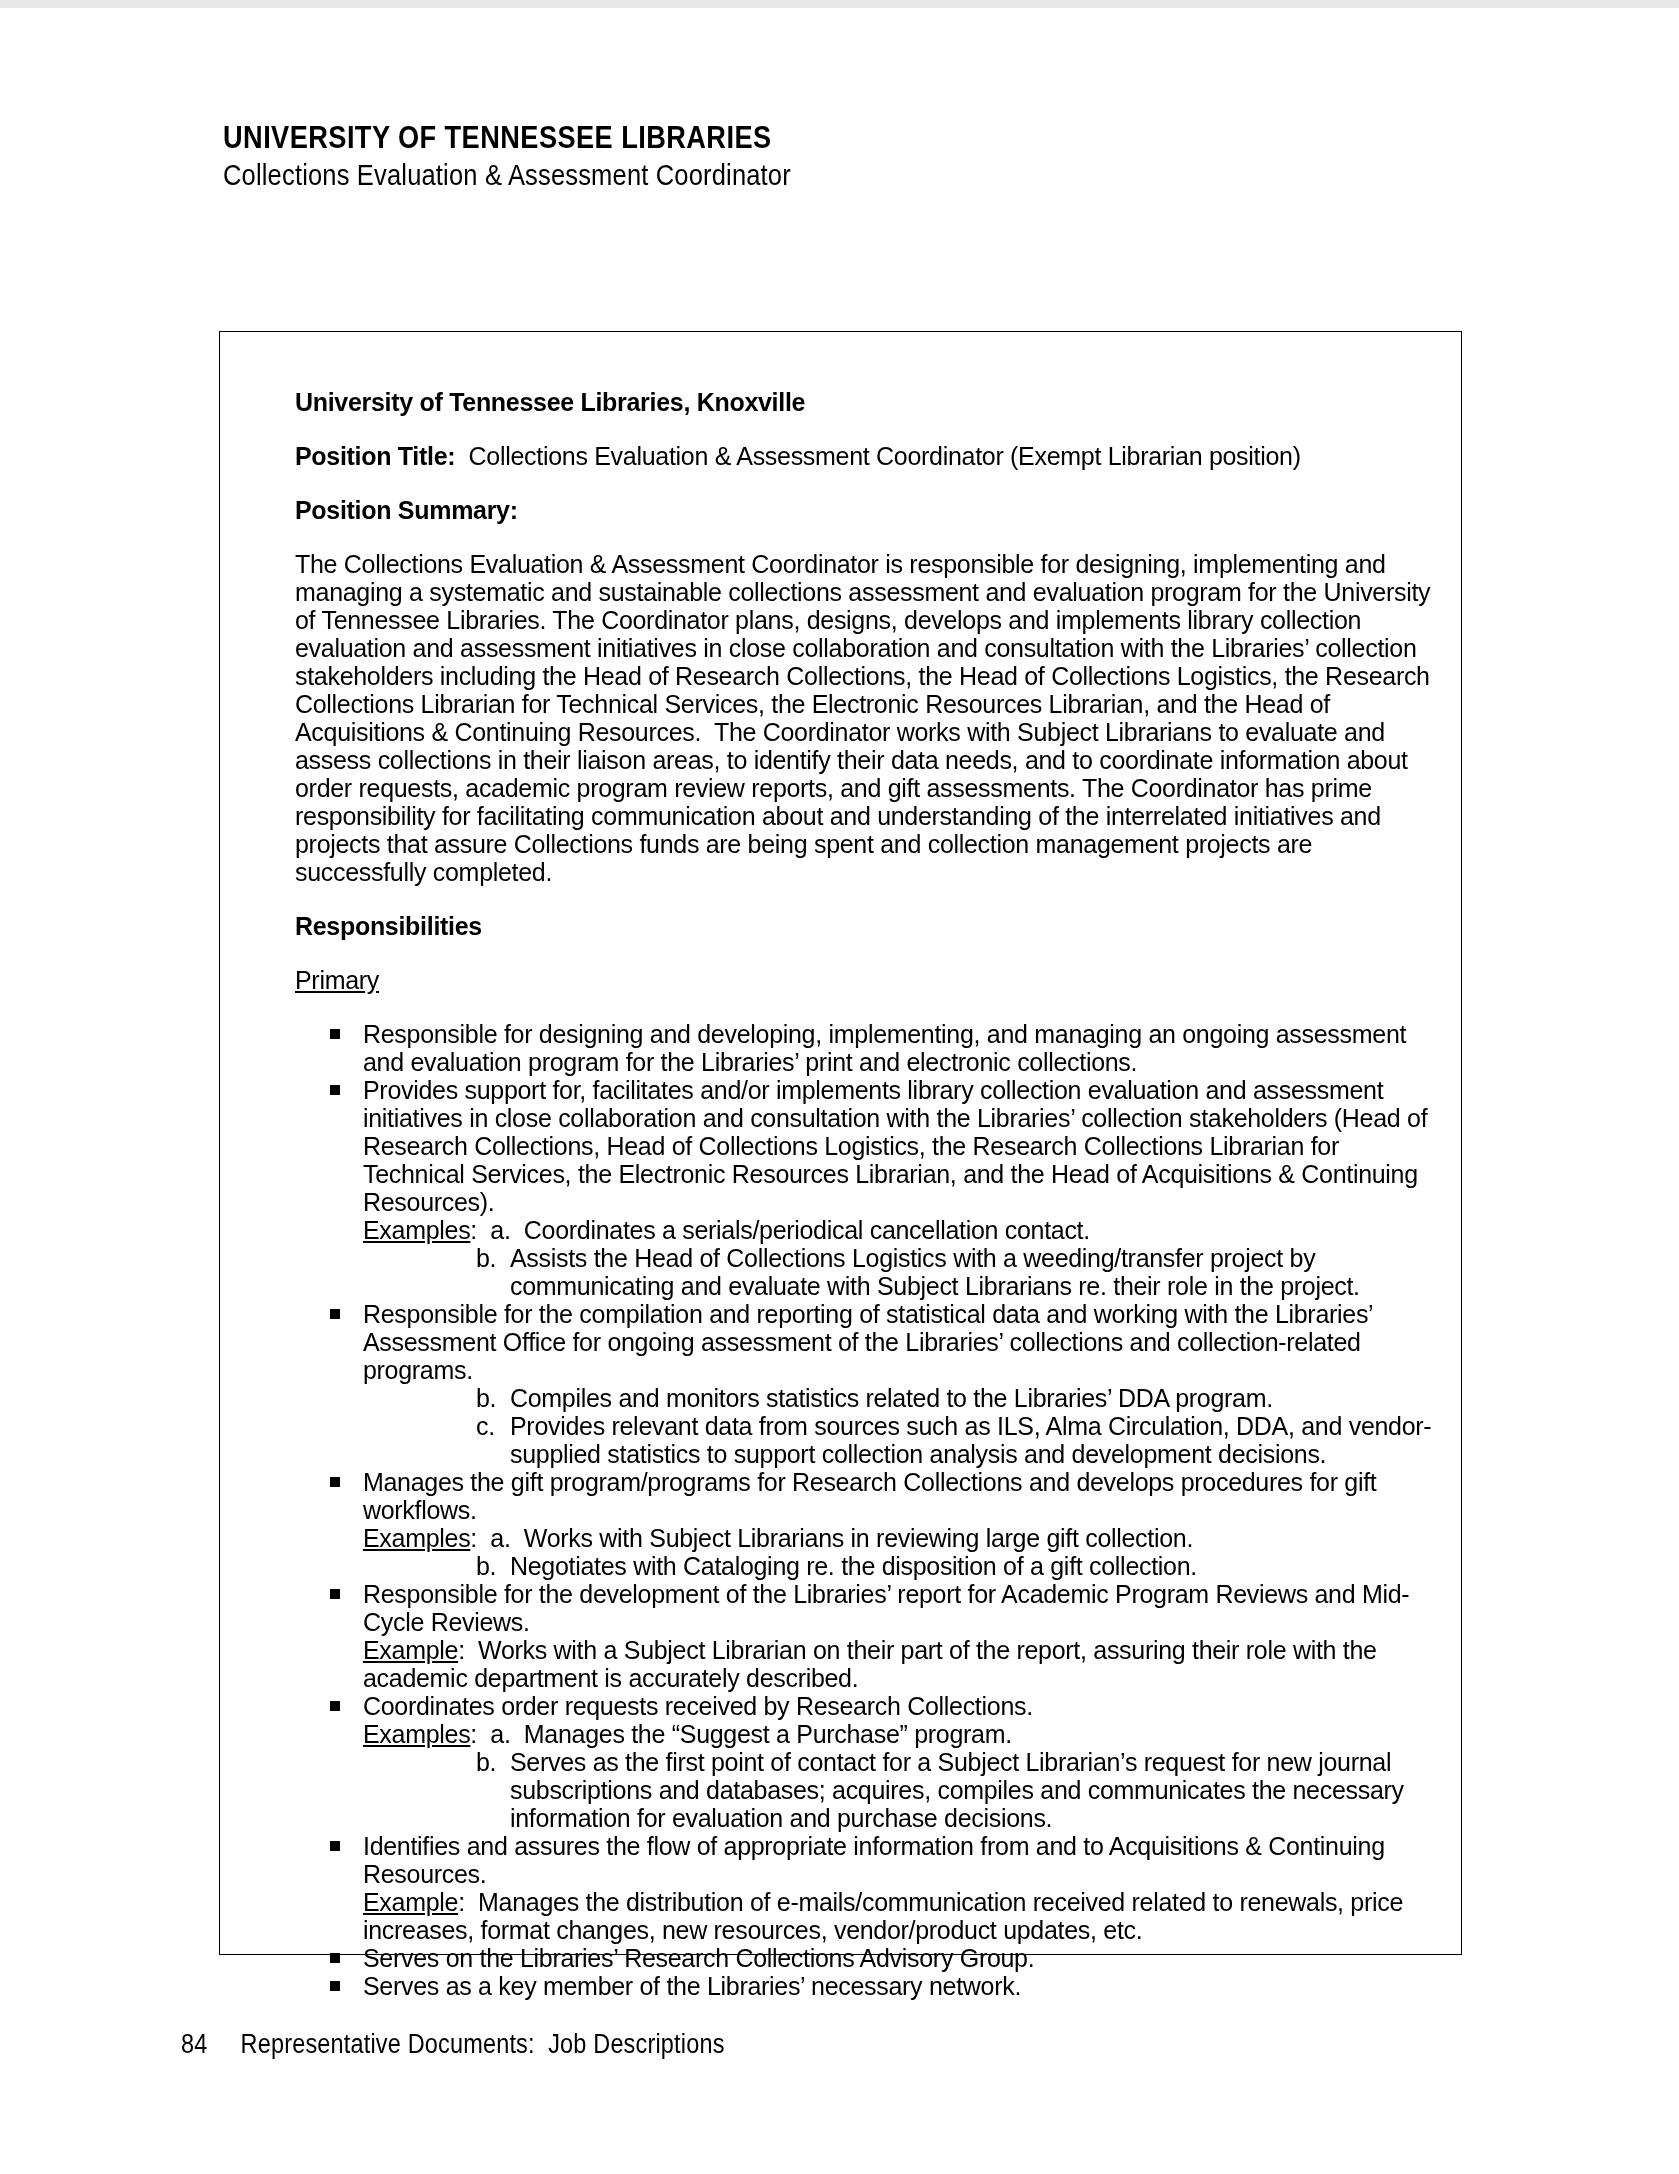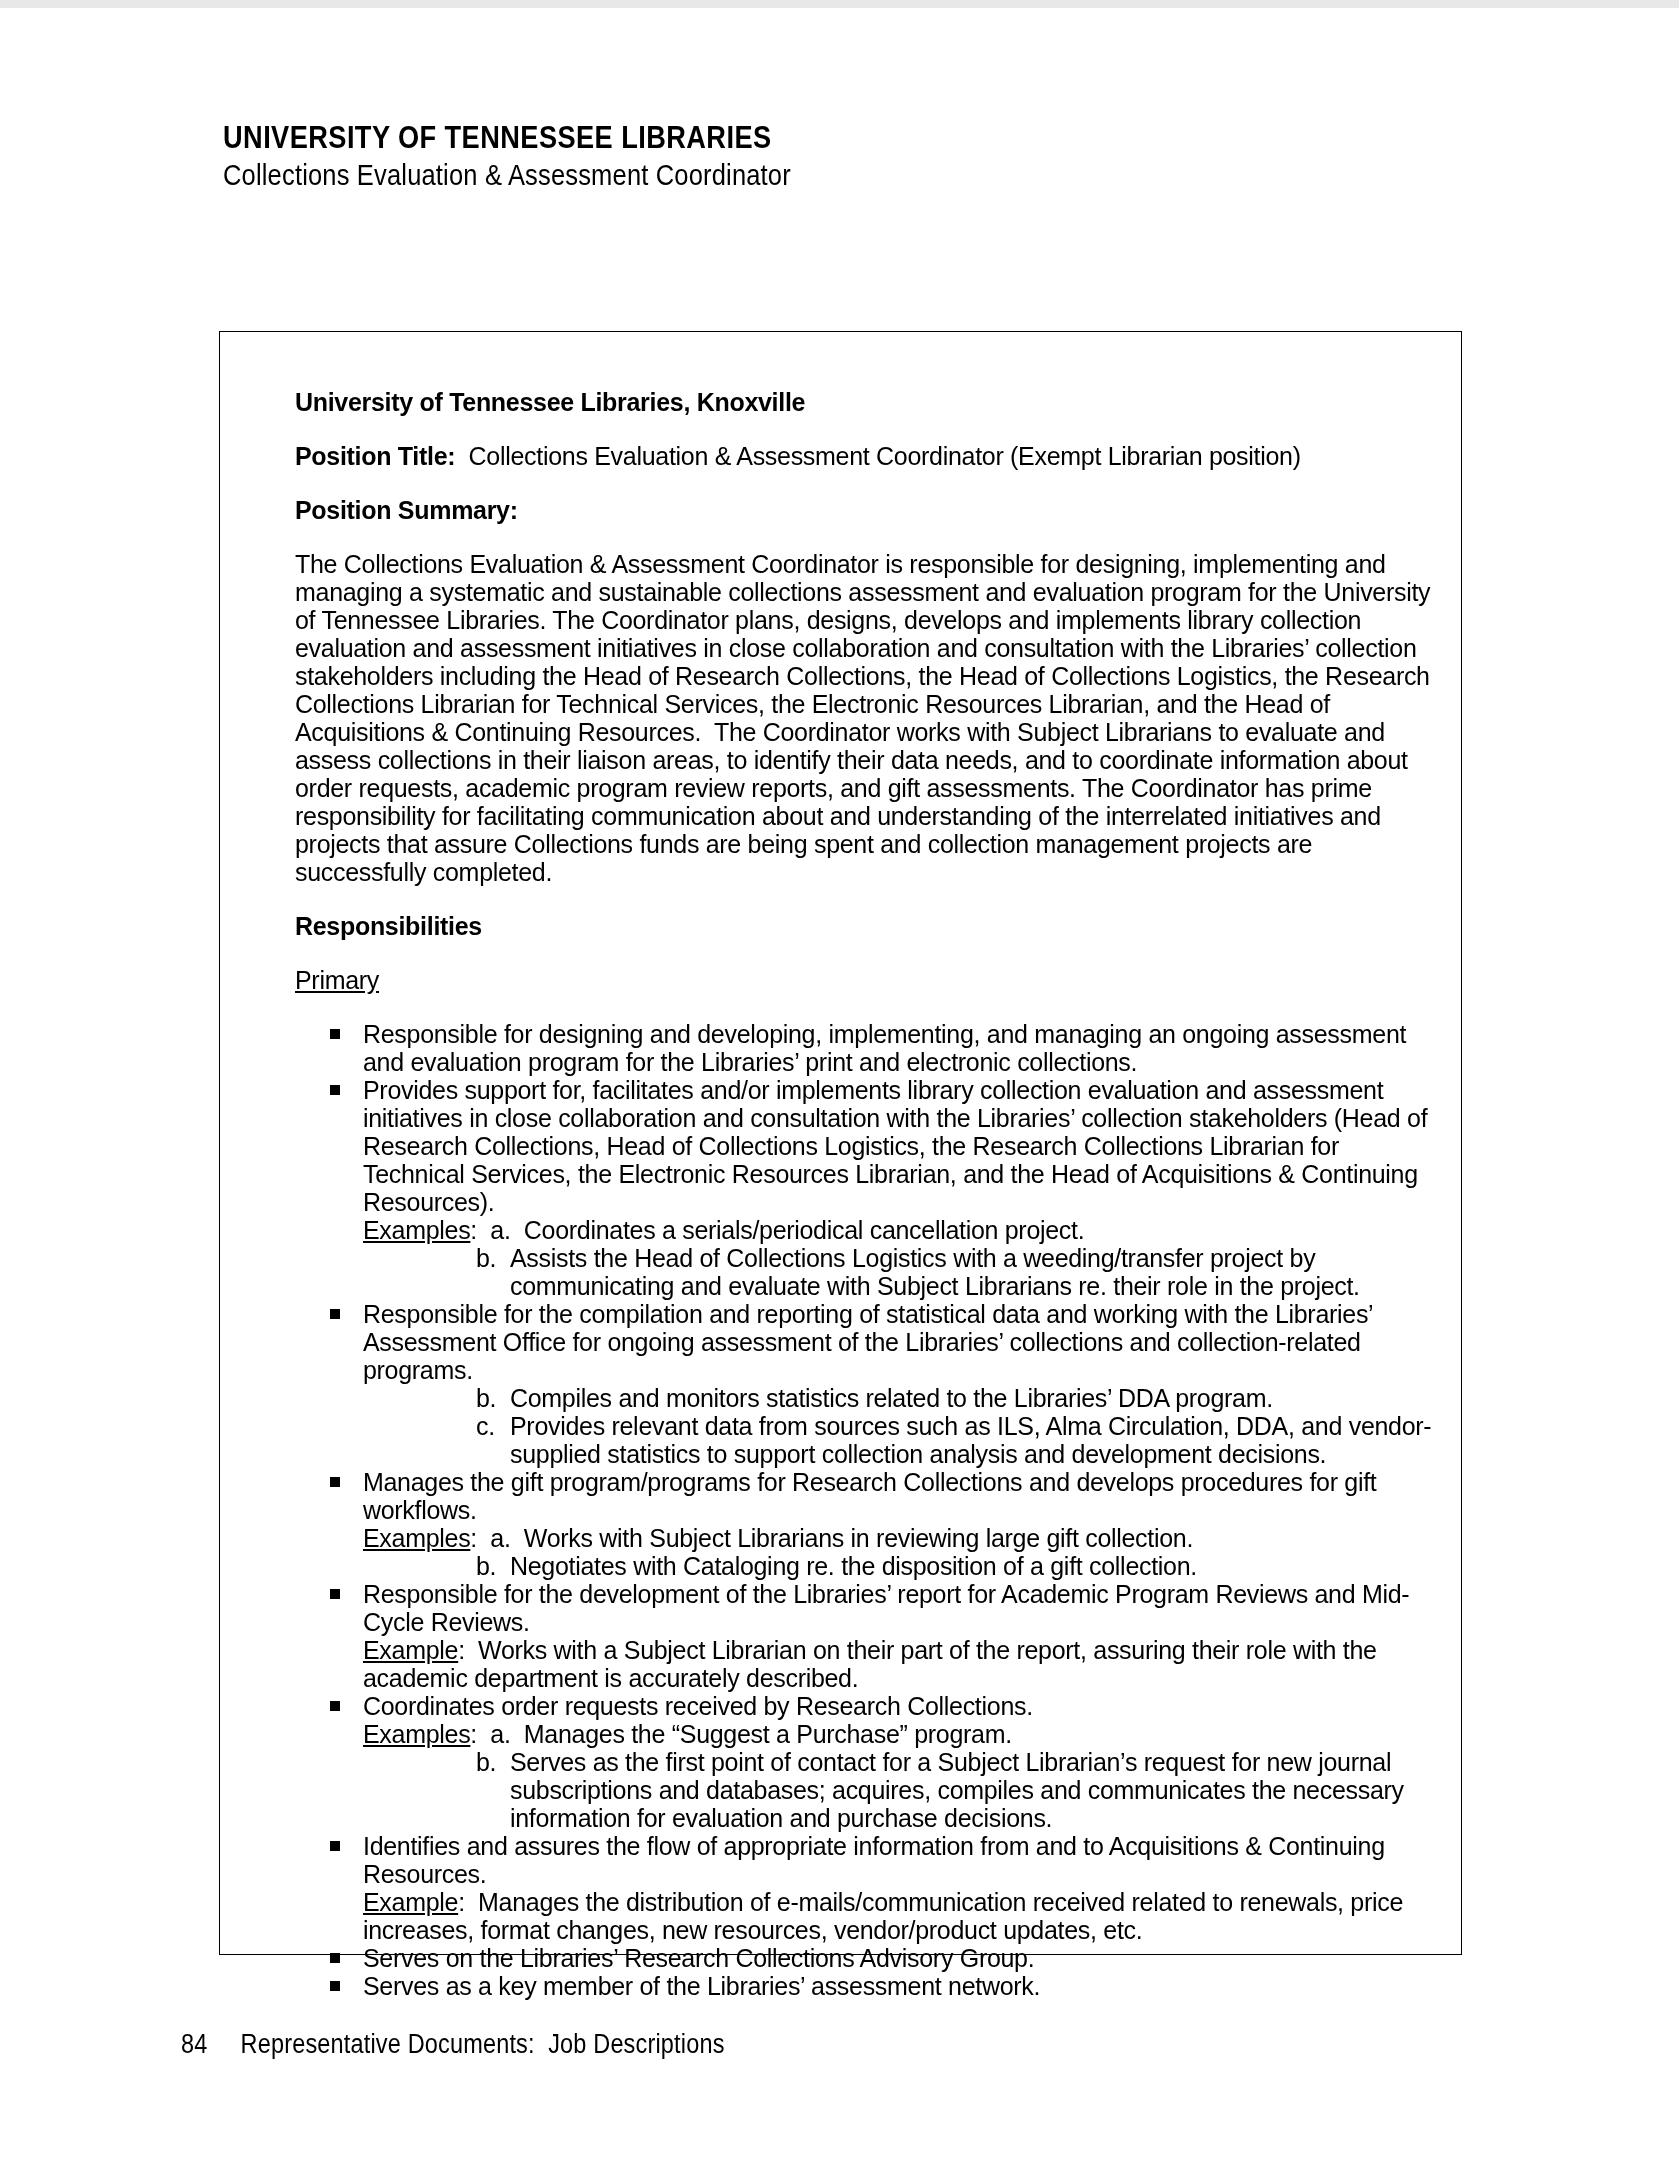--- a/index.html
+++ b/index.html
@@ -93,21 +93,21 @@
         <div class="bullet">
           <span class="sq"></span>
           <div class="btext">
             <div class="line">Responsible for designing and developing, implementing, and managing an ongoing assessment and evaluation program for the Libraries’ print and electronic collections.</div>
           </div>
         </div>
         <div class="bullet">
           <span class="sq"></span>
           <div class="btext">
             <div class="line">Provides support for, facilitates and/or implements library collection evaluation and assessment initiatives in close collaboration and consultation with the Libraries’ collection stakeholders (Head of Research Collections, Head of Collections Logistics, the Research Collections Librarian for Technical Services, the Electronic Resources Librarian, and the Head of Acquisitions &amp; Continuing Resources).</div>
-            <div class="line"><span class="u">Examples</span><span>:  a.  Coordinates a serials/periodical cancellation project.</span></div>
+            <div class="line"><span class="u">Examples</span><span>:  a.  Coordinates a serials/periodical cancellation contact.</span></div>
             <div class="subline"><span class="marker">b.</span><span class="stext">Assists the Head of Collections Logistics with a weeding/transfer project by communicating and evaluate with Subject Librarians re. their role in the project.</span></div>
           </div>
         </div>
         <div class="bullet">
           <span class="sq"></span>
           <div class="btext">
             <div class="line">Responsible for the compilation and reporting of statistical data and working with the Libraries’ Assessment Office for ongoing assessment of the Libraries’ collections and collection-related programs.</div>
             <div class="subline"><span class="marker">b.</span><span class="stext">Compiles and monitors statistics related to the Libraries’ DDA program.</span></div>
             <div class="subline"><span class="marker">c.</span><span class="stext">Provides relevant data from sources such as ILS, Alma Circulation, DDA, and vendor-supplied statistics to support collection analysis and development decisions.</span></div>
           </div>
@@ -144,21 +144,21 @@
         </div>
         <div class="bullet">
           <span class="sq"></span>
           <div class="btext">
             <div class="line">Serves on the Libraries’ Research Collections Advisory Group.</div>
           </div>
         </div>
         <div class="bullet">
           <span class="sq"></span>
           <div class="btext">
-            <div class="line">Serves as a key member of the Libraries’ assessment network.</div>
+            <div class="line">Serves as a key member of the Libraries’ necessary network.</div>
           </div>
         </div>
       </div>
   </div>
 
   <div class="pfooter">
     <span>84</span>
     <span>Representative Documents:  Job Descriptions</span>
   </div>
 

